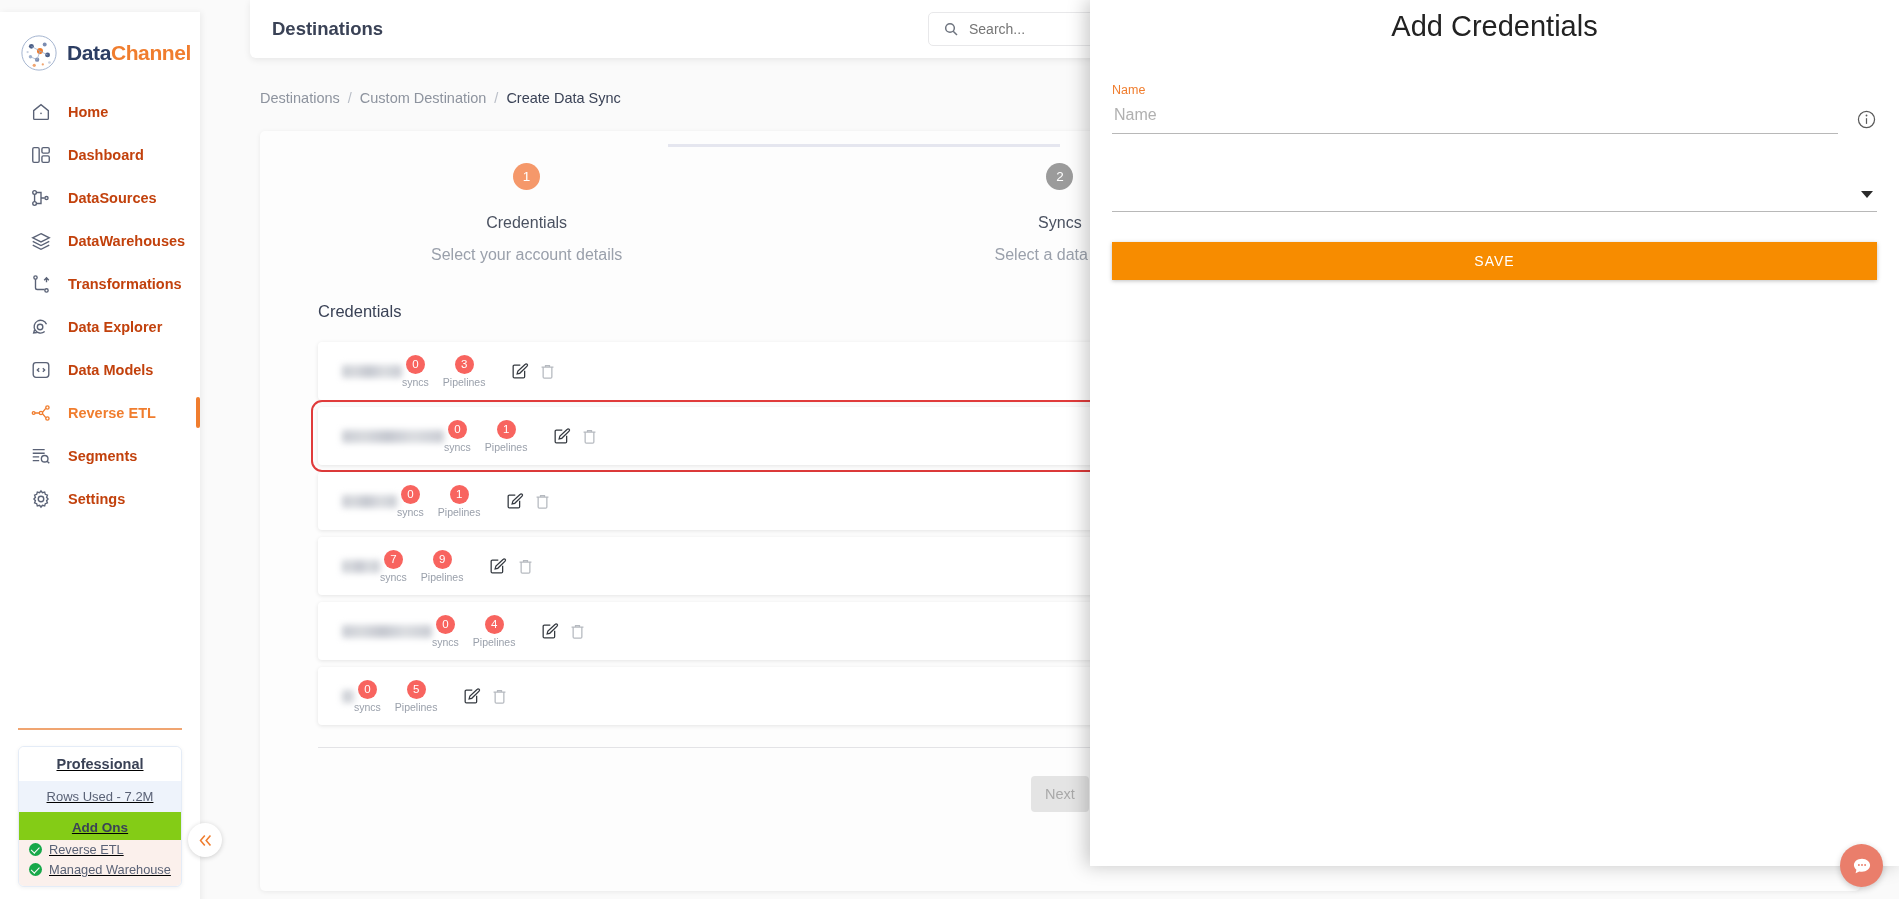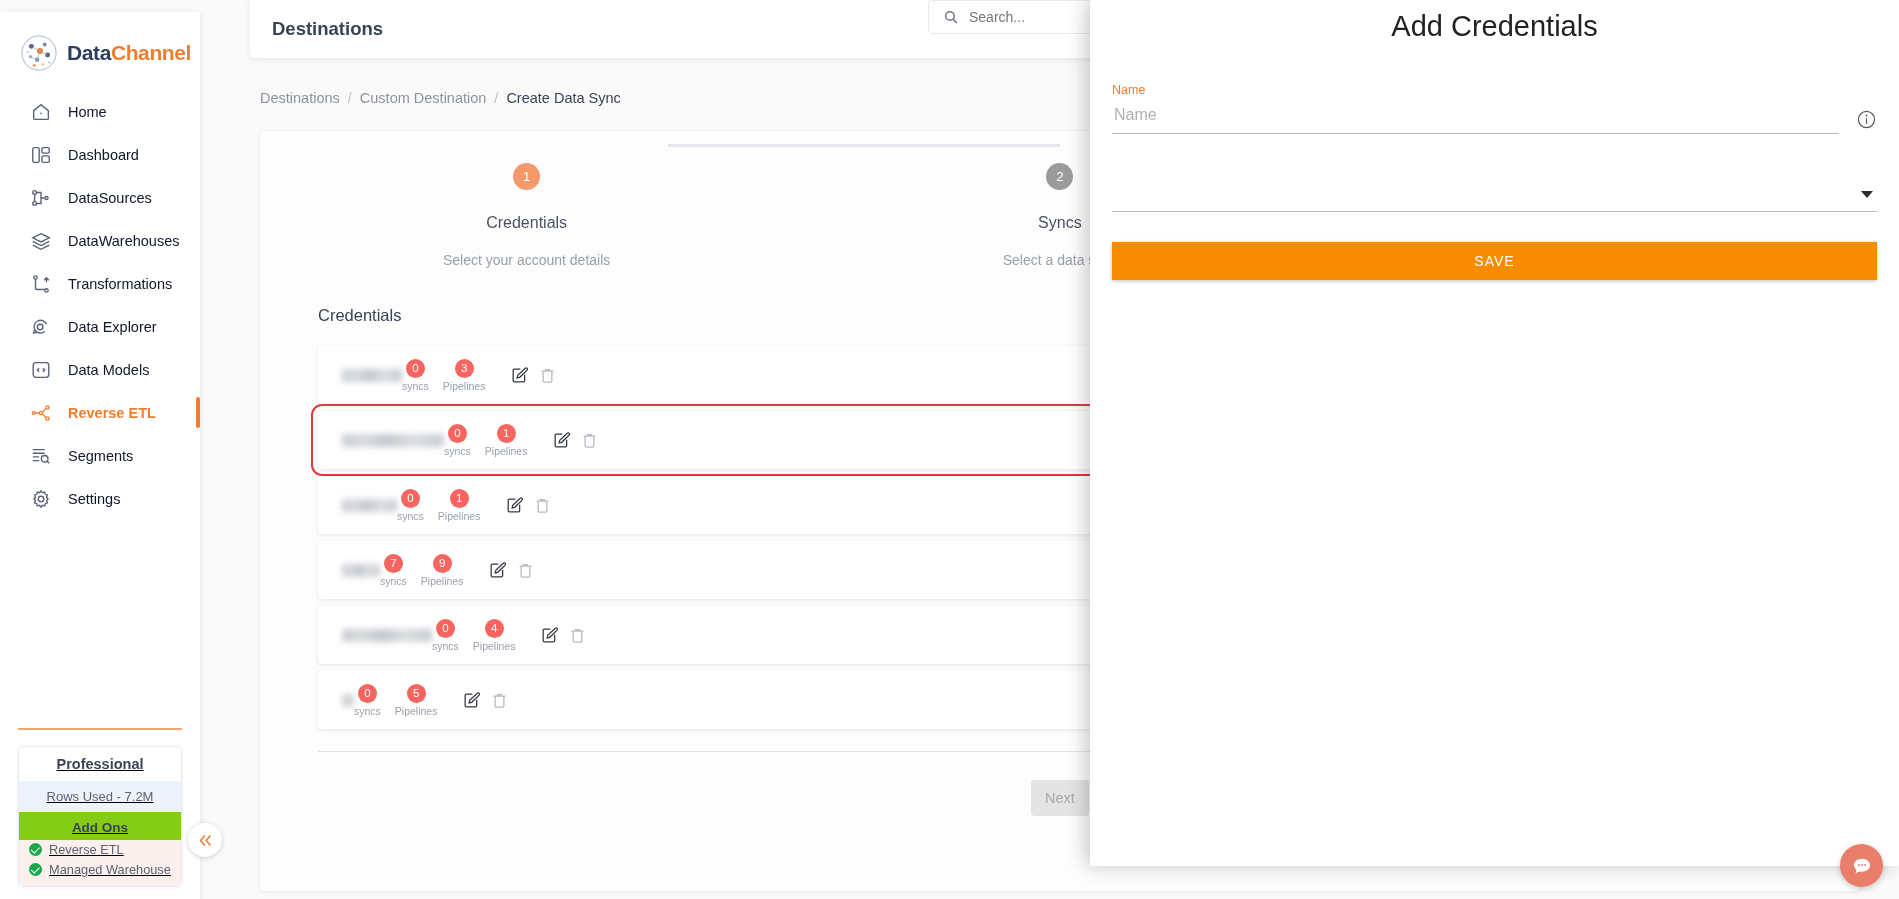--- a/index.html
+++ b/index.html
@@ -35,24 +35,25 @@
   }
   .brand-text .b1 { color: #2d3e63; }
   .brand-text .b2 { color: #f07d2e; }
 
   .nav { margin-top: 16px; }
   .nav-item {
     position: relative;
     display: flex; align-items: center; gap: 16px;
     height: 43px;
     padding-left: 30px;
-    color: #0f172a;
+    color: #c2410c;
     font-size: 14.5px;
     cursor: pointer;
     white-space: nowrap;
+    font-weight: bold;
   }
   .nav-item .ico { width: 22px; height: 22px; flex: 0 0 22px; display:block; }
   .nav-item.active { color: #f07d2e; font-weight: bold; }
   .nav-item.active::after {
     content: ""; position: absolute; right: 0; top: 6px;
     width: 4px; height: 31px; background: #f07d2e; border-radius: 2px;
   }
 
   
   .plan-wrap {
@@ -109,21 +110,21 @@
     background: #ffffff;
     border-radius: 0 0 6px 6px;
     box-shadow: 0 2px 7px rgba(0,0,0,0.08);
     display: flex; align-items: center;
     z-index: 10;
   }
   .topbar-title {
     margin-left: 22px; font-size: 18.5px; color: #3a4256; font-weight: 600;
   }
   .searchbox {
-    position: absolute; left: 678px; top: 0;
+    position: absolute; left: 678px; top: 12px;
     width: 196px; height: 34px;
     border: 1px solid #e8e8ea; border-radius: 5px;
     display: flex; align-items: center; gap: 10px;
     padding-left: 14px; background: #fff;
   }
   .search-input {
     border: none; outline: none; font-size: 14px; color: #9aa0ab;
     background: transparent; width: 130px;
     font-family: "Liberation Sans", sans-serif;
   }
@@ -174,21 +175,21 @@
     position: relative; z-index: 3;
   }
   .step-circle.active { background: #f5986a; }
   .step-circle.inactive { background: #9b9b9b; }
   .step-line {
     position: absolute; top: 13px; height: 3px; background: #e5e6ef; z-index: 1;
   }
   .step-label {
     margin-top: 24px; font-size: 16px; color: #4b5261;
   }
-  .step-sub { margin-top: 20px; font-size: 14px; color: #9aa0ab; }
+  .step-sub { margin-top: 14px; font-size: 16px; color: #9aa0ab; }
 
   
   .cred-head {
     display: flex; align-items: center; justify-content: space-between;
     padding: 34px 52px 0 58px;
   }
   .cred-title { font-size: 16.5px; color: #3a4256; }
   .cred-actions { display: flex; align-items: center; gap: 10px; }
   .round-btn {
     width: 26px; height: 26px; border-radius: 50%;

